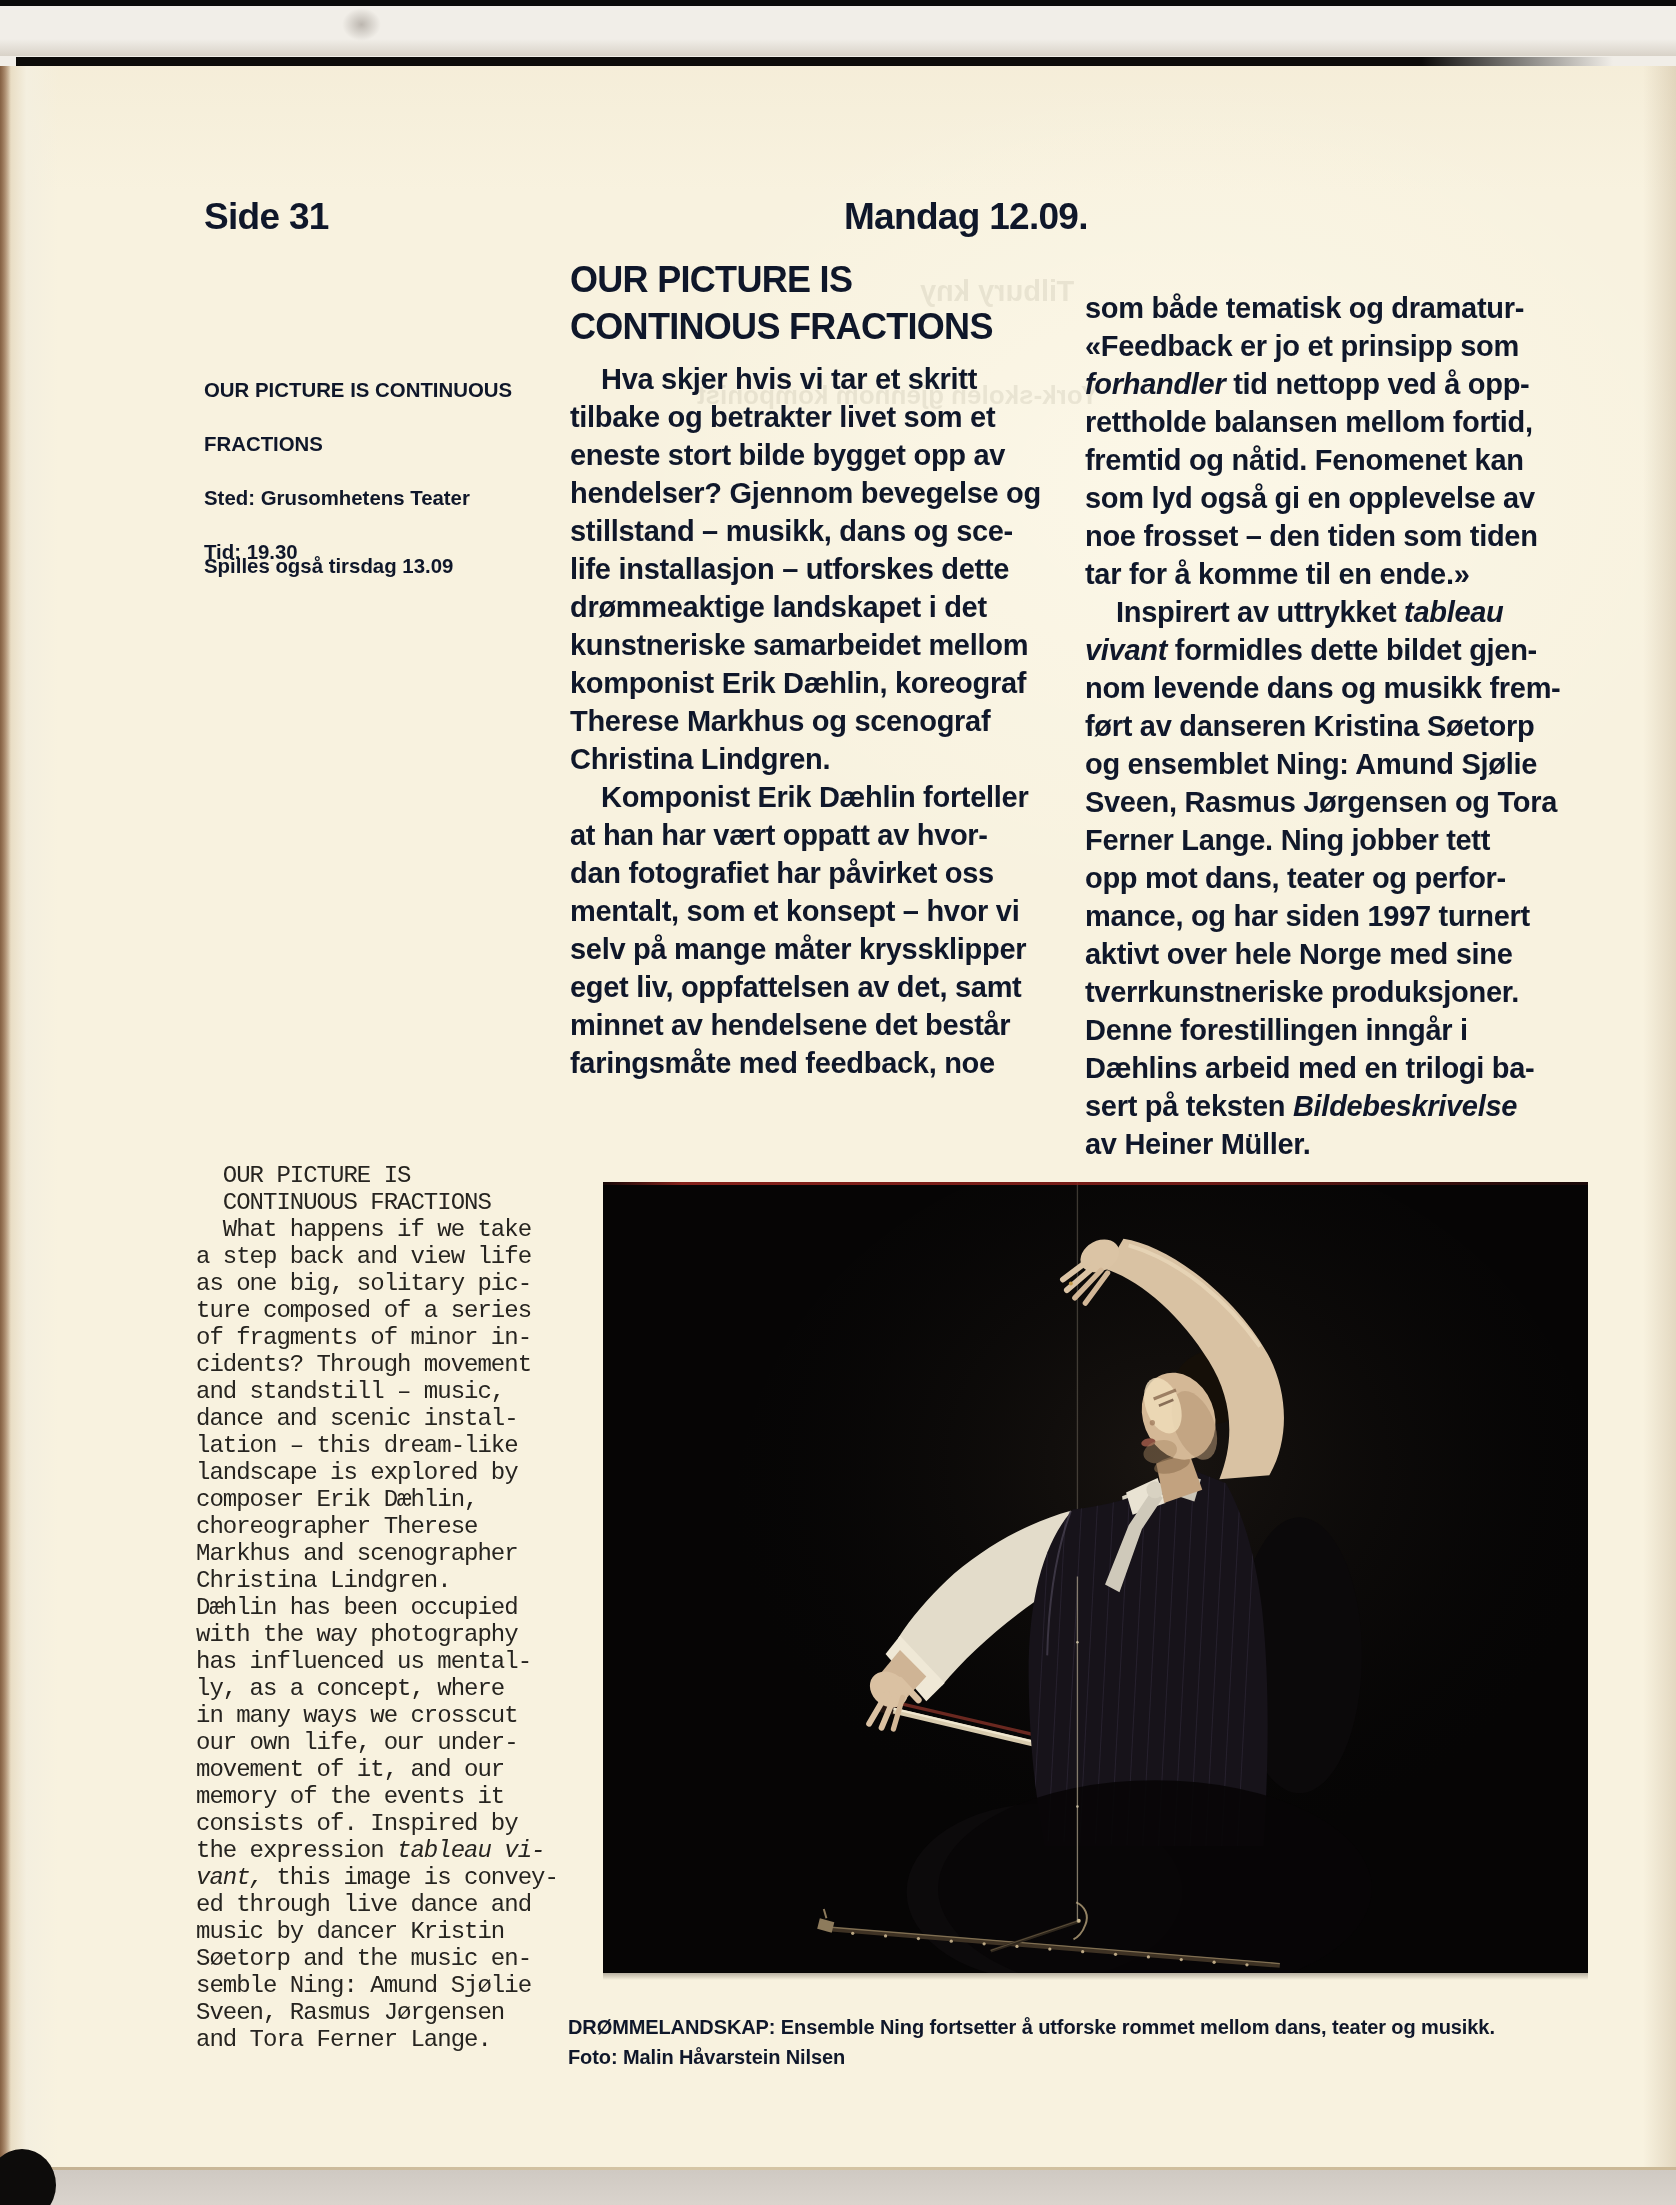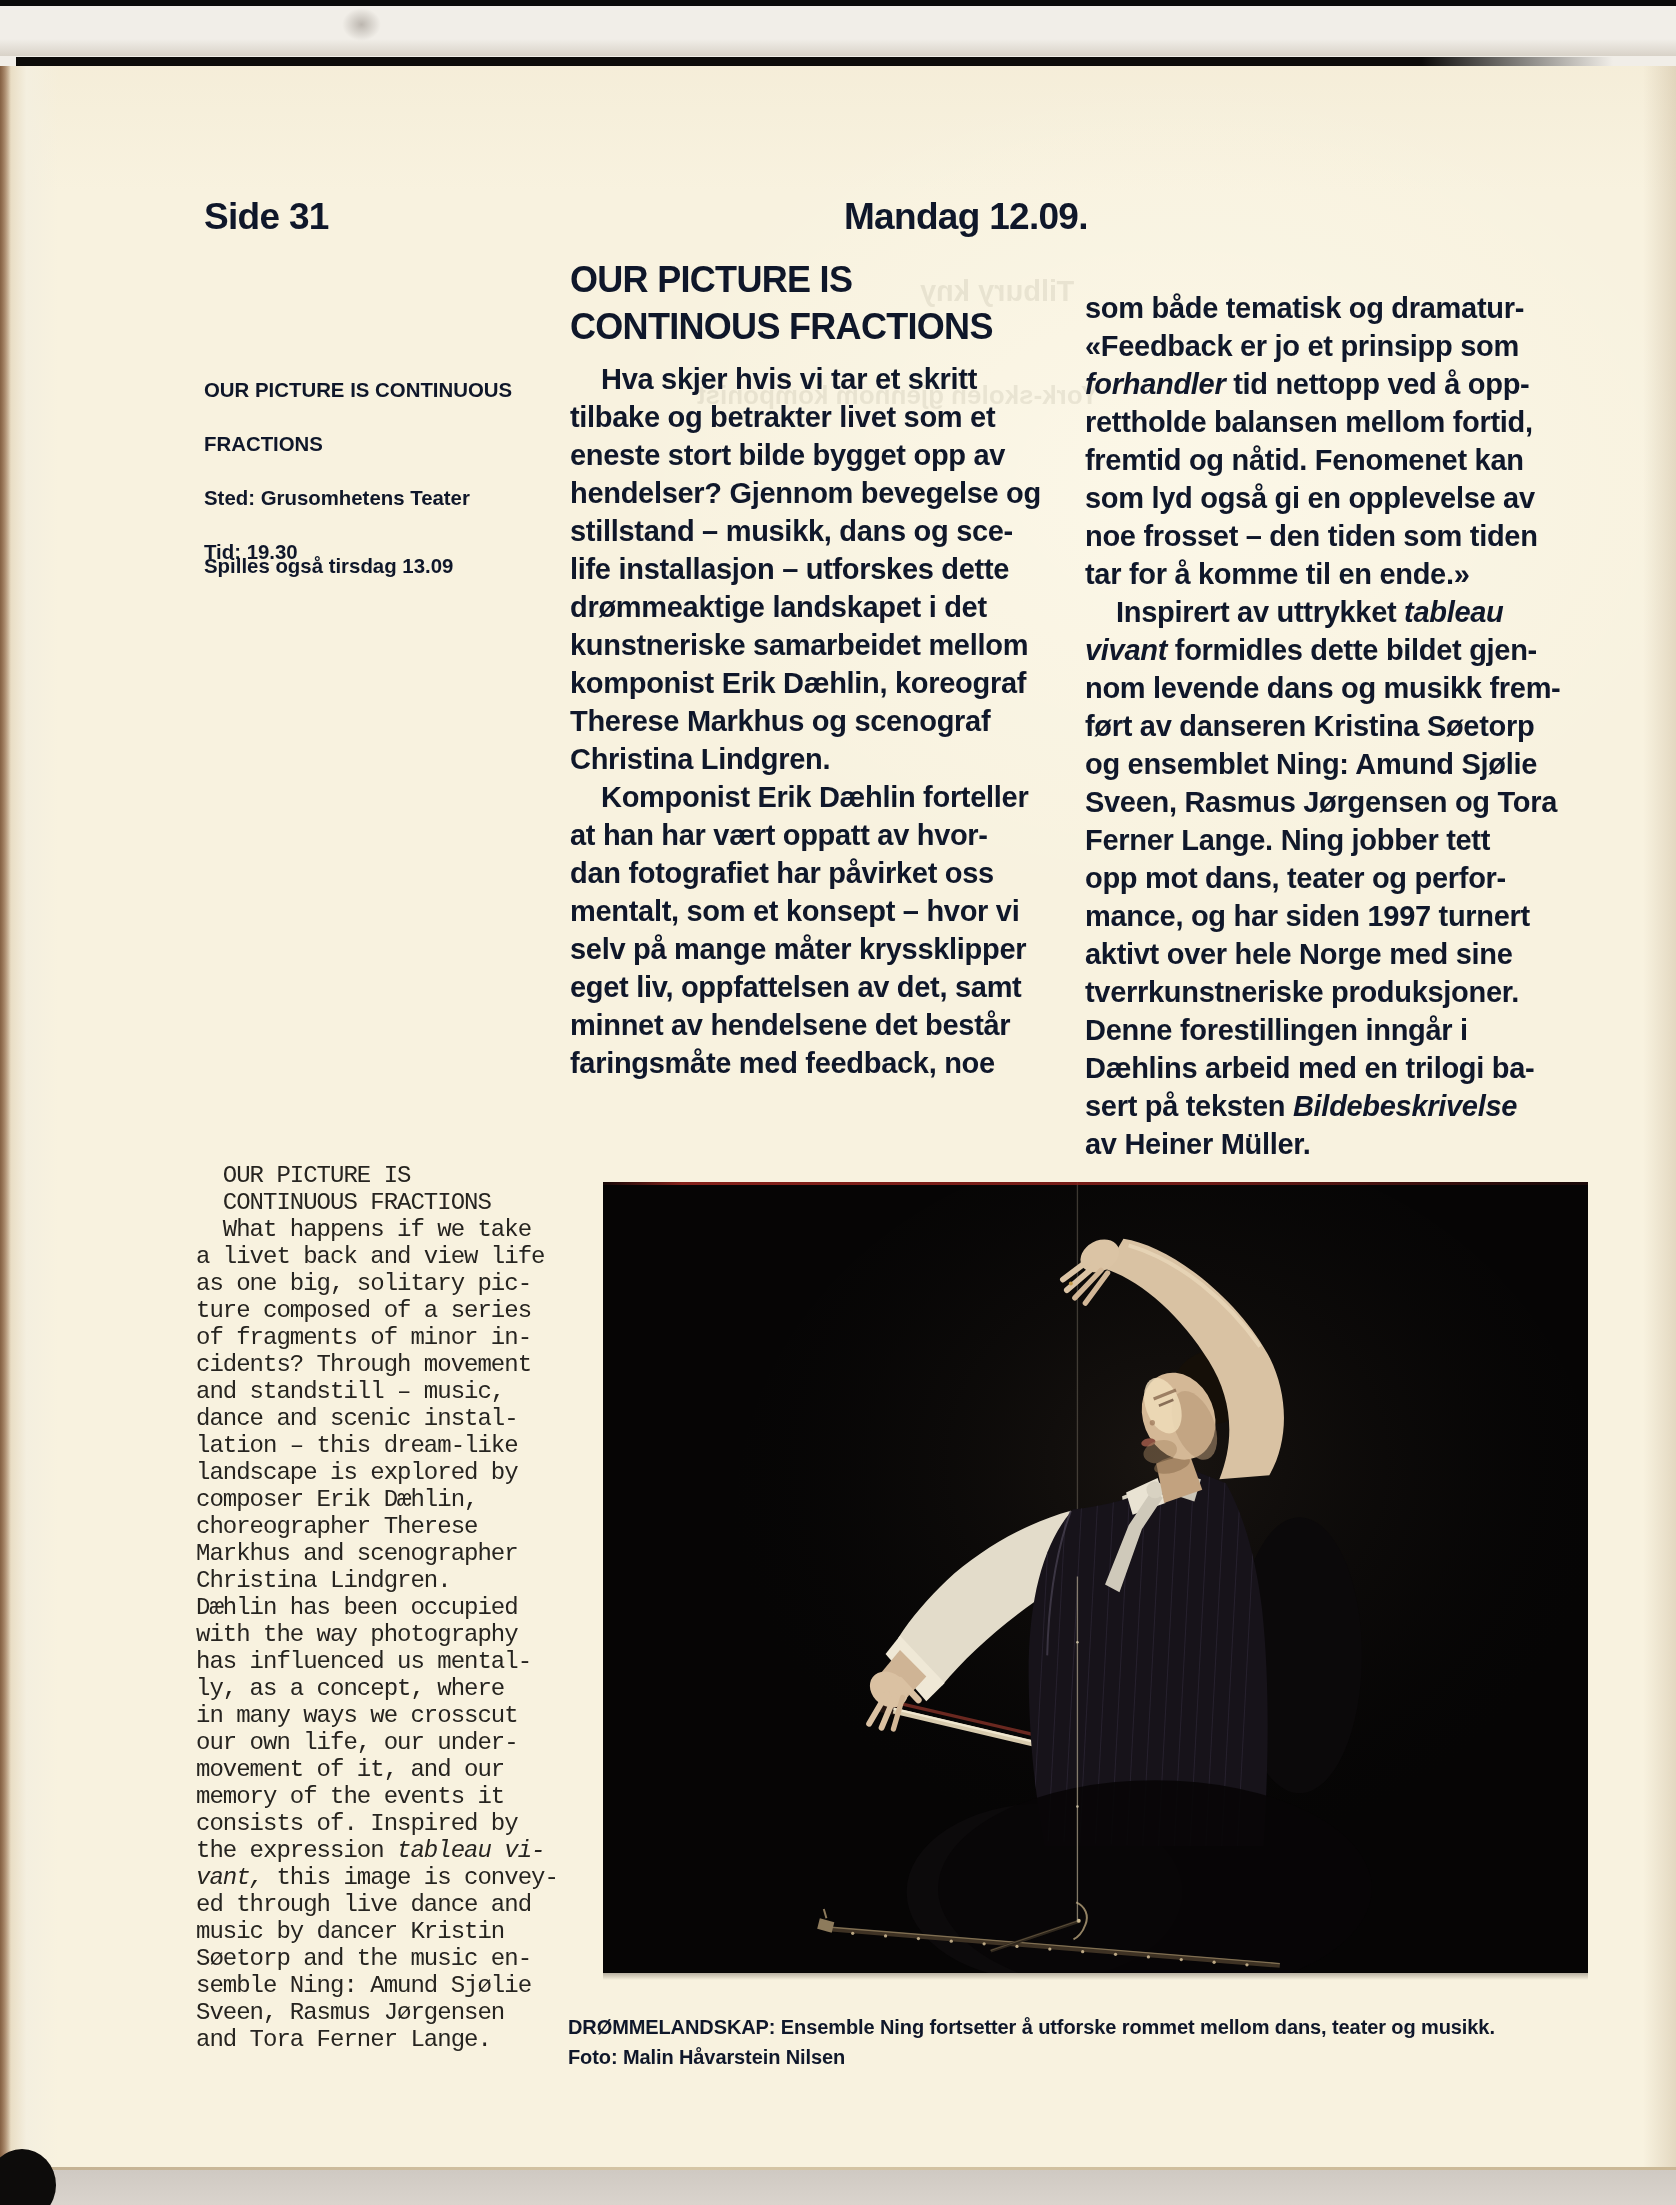--- a/index.html
+++ b/index.html
@@ -143,21 +143,21 @@
     <div class="tl"><span>Denne forestillingen inngår i</span></div>
     <div class="tl"><span>Dæhlins arbeid med en trilogi ba-</span></div>
     <div class="tl"><span>sert på teksten </span><span class="it">Bildebeskrivelse</span></div>
     <div class="tl"><span>av Heiner Müller.</span></div>
   </div>
 
 <div class="abs english">
     <div class="tl"><span>&nbsp;&nbsp;OUR PICTURE IS</span></div>
     <div class="tl"><span>&nbsp;&nbsp;CONTINUOUS FRACTIONS</span></div>
     <div class="tl"><span>&nbsp;&nbsp;What happens if we take</span></div>
-    <div class="tl"><span>a livet back and view life</span></div>
+    <div class="tl"><span>a step back and view life</span></div>
     <div class="tl"><span>as one big, solitary pic-</span></div>
     <div class="tl"><span>ture composed of a series</span></div>
     <div class="tl"><span>of fragments of minor in-</span></div>
     <div class="tl"><span>cidents? Through movement</span></div>
     <div class="tl"><span>and standstill – music,</span></div>
     <div class="tl"><span>dance and scenic instal-</span></div>
     <div class="tl"><span>lation – this dream-like</span></div>
     <div class="tl"><span>landscape is explored by</span></div>
     <div class="tl"><span>composer Erik Dæhlin,</span></div>
     <div class="tl"><span>choreographer Therese</span></div>

